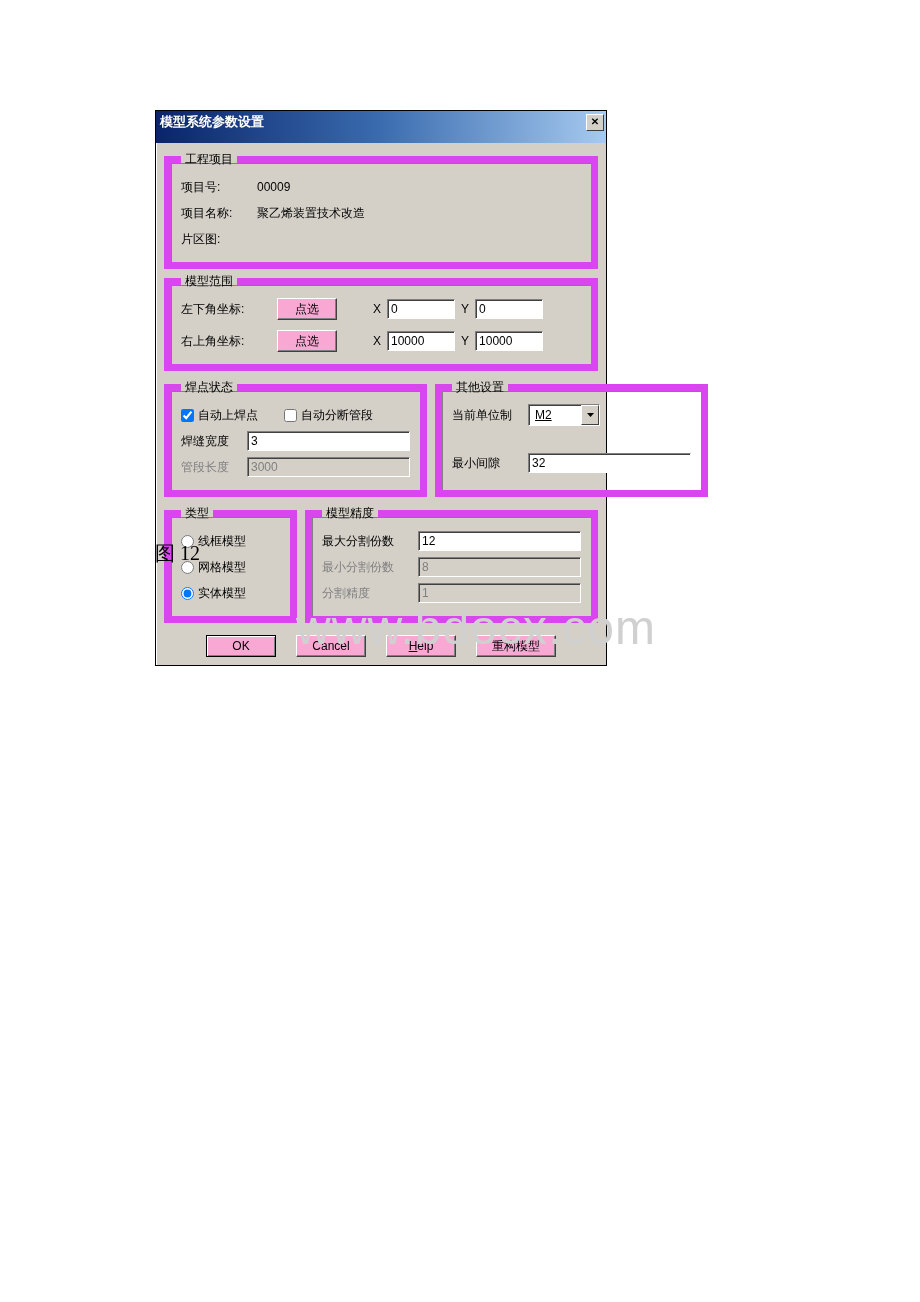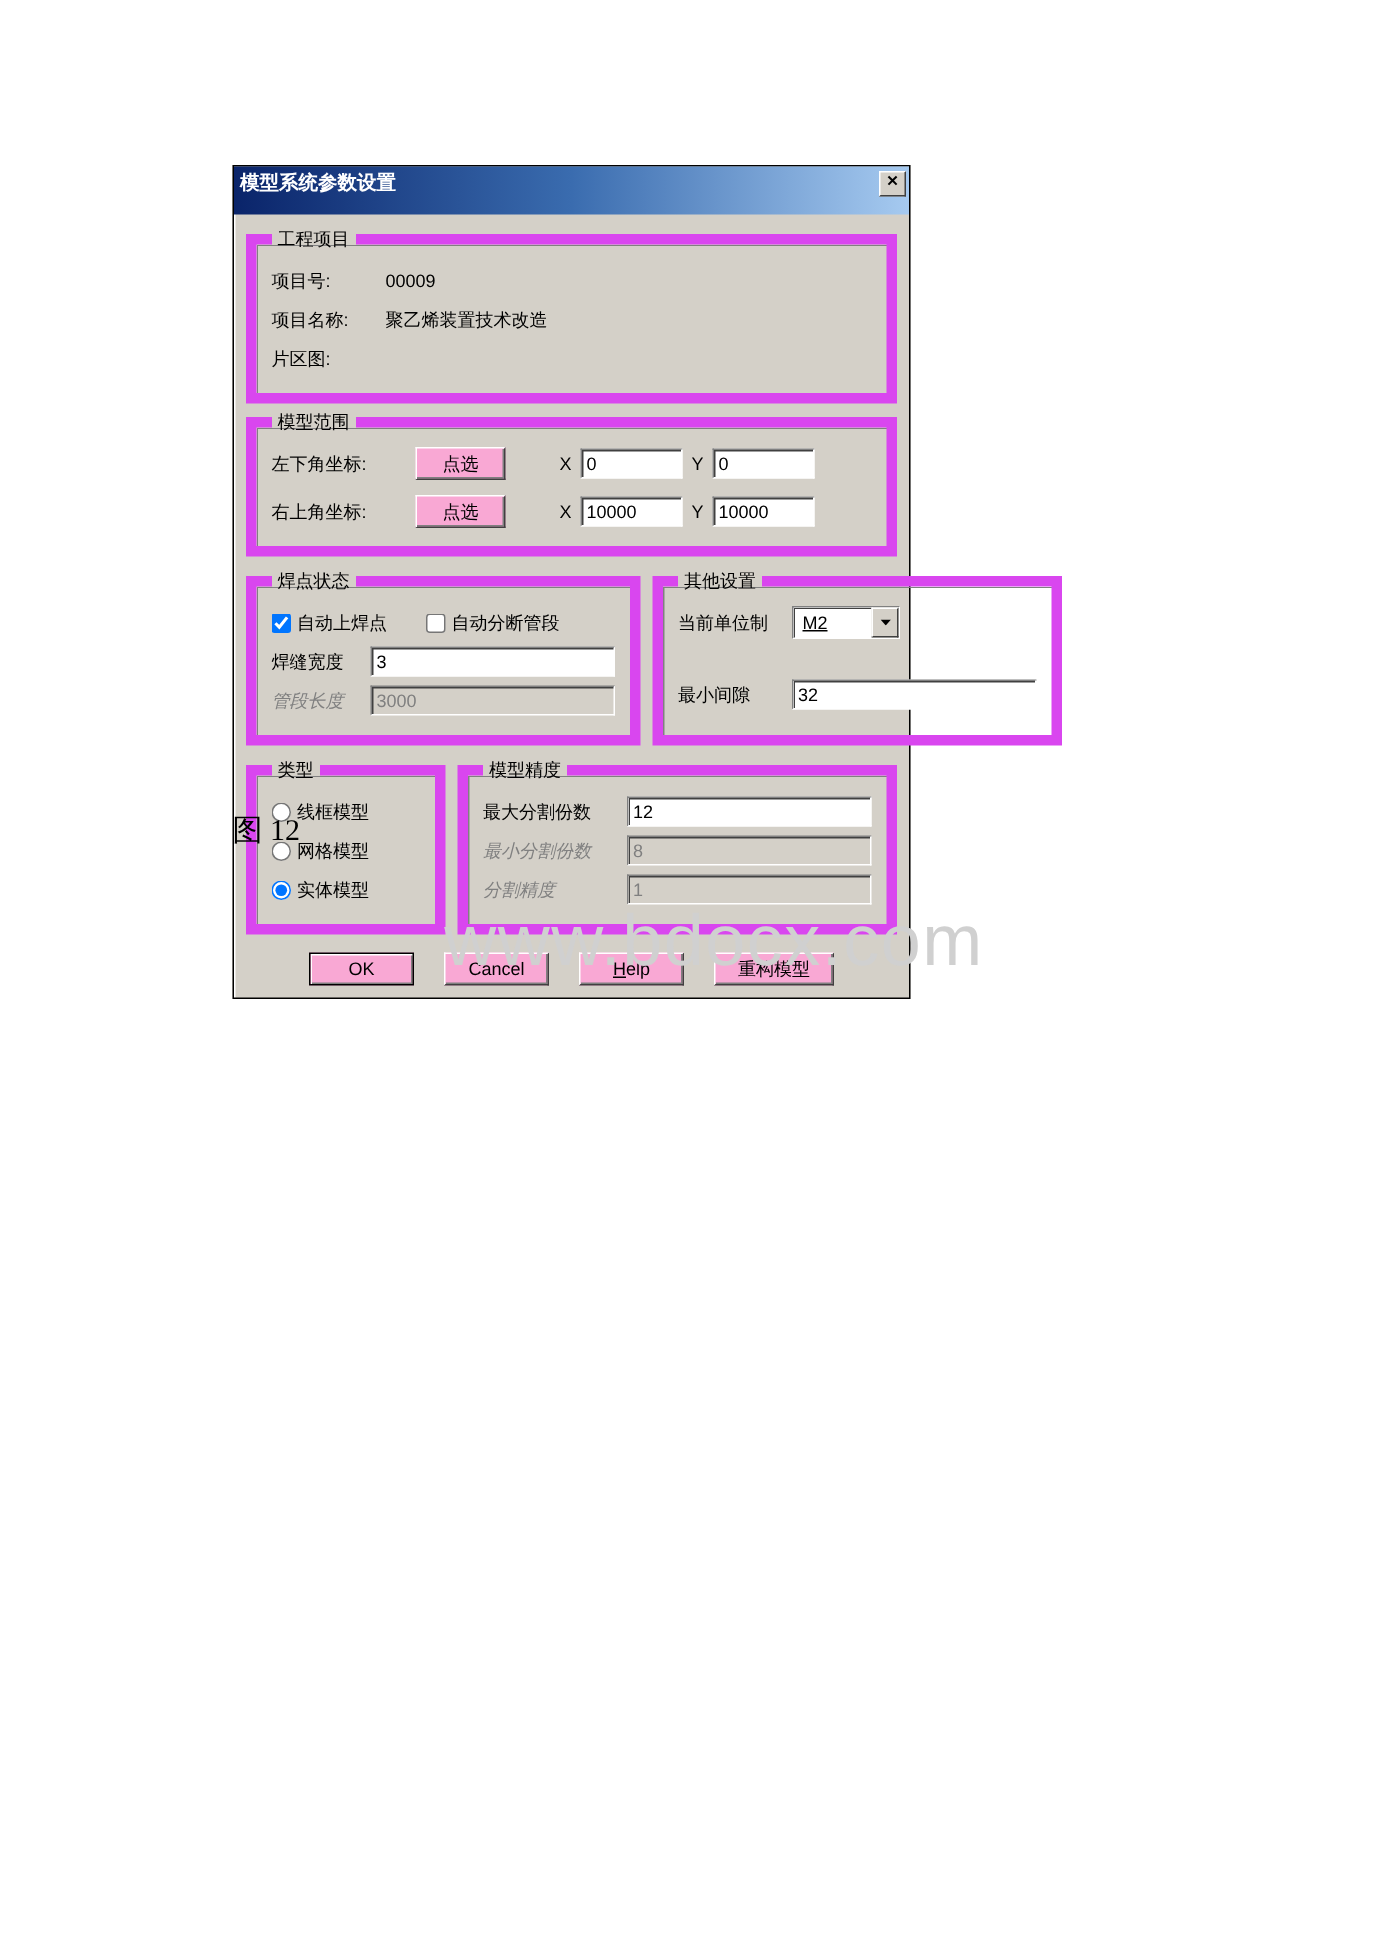--- a/index.html
+++ b/index.html
@@ -67,21 +67,20 @@
     display: flex;
     align-items: center;
     min-height: 26px;
     gap: 6px;
   }
   .lbl {
     white-space: nowrap;
   }
   .lbl-disabled {
     color: #808080;
-    font-style: italic;
   }
   input[type=text] {
     background: #fff;
     border: 1px solid #808080;
     border-right-color: #fff;
     border-bottom-color: #fff;
     box-shadow: inset 1px 1px 0 #404040;
     height: 18px;
     padding: 0 3px;
     font-size: 12px;

